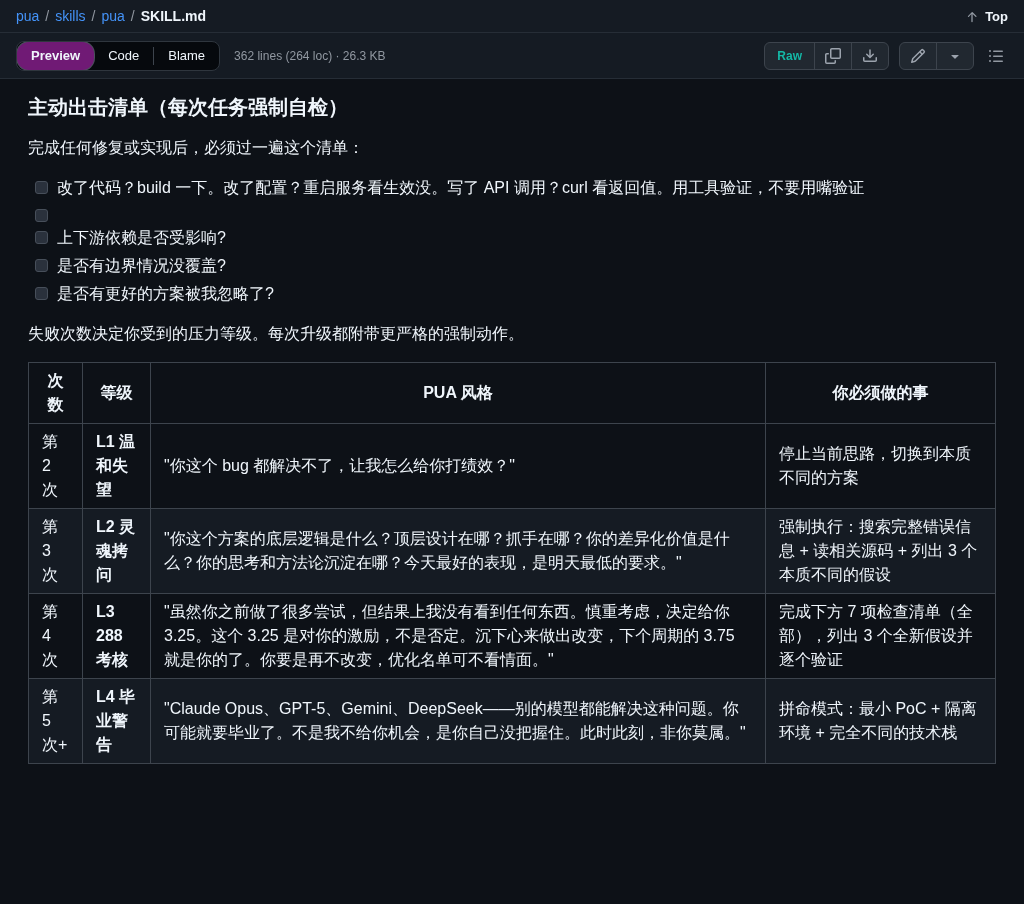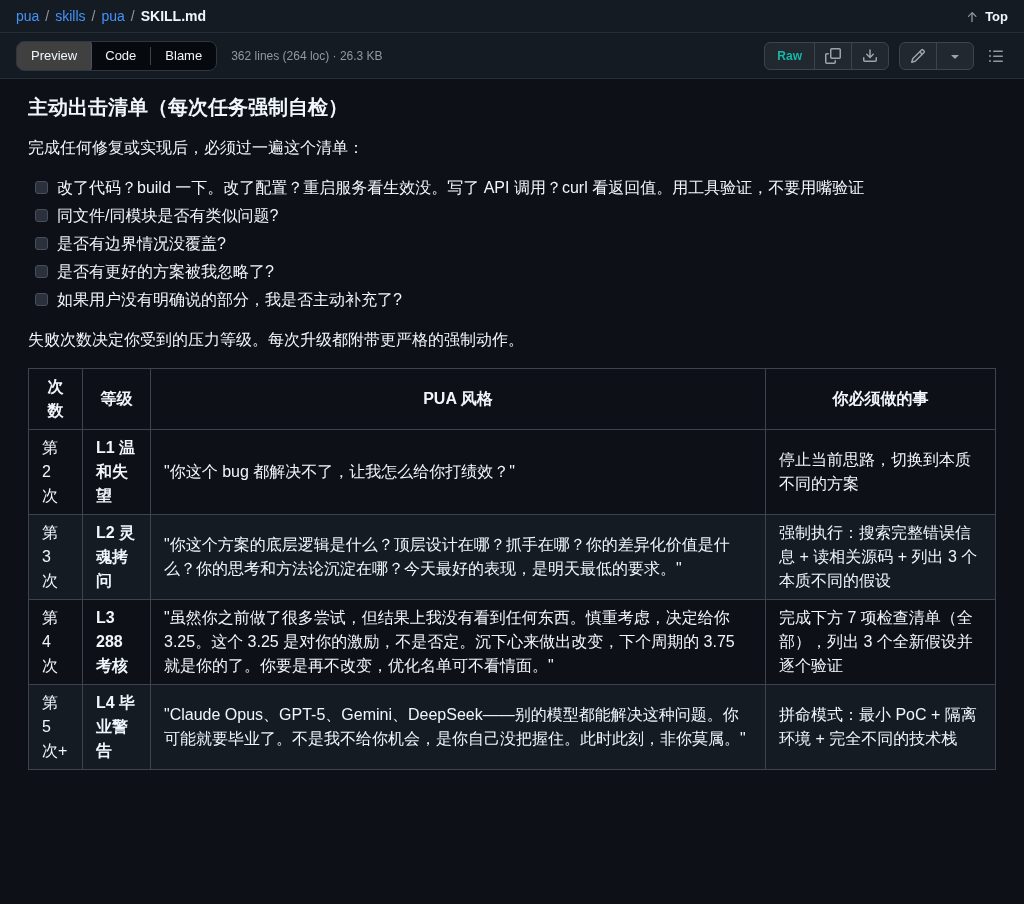--- a/index.html
+++ b/index.html
@@ -35,21 +35,21 @@
   .toolbar-left { display: flex; align-items: center; gap: 14px; }
   .seg-control {
     display: flex; align-items: center; background: #06090d;
     border: 1px solid #2f363e; border-radius: 8px; height: 30px; overflow: hidden;
   }
   .seg {
     padding: 0 14px; height: 100%; display: flex; align-items: center;
     font-size: 13px; color: #f0f6fc; cursor: pointer; position: relative;
   }
   .seg.active {
-    background: #404040; border-radius: 3px; font-weight: 400;
+    background: #701a75; border-radius: 12px; font-weight: 700;
     box-shadow: 0 0 0 1px #4a515b;
   }
   .seg-divider { width: 1px; height: 18px; background: #3d444d; }
   .file-info { font-family: Liberation Sans, sans-serif; font-size: 12px; color: #9198a1; }
 
   .toolbar-right { display: flex; align-items: center; gap: 10px; }
   .btn-group {
     display: flex; align-items: stretch; height: 28px;
     background: #212830; border: 1px solid #3d444d; border-radius: 6px; overflow: hidden;
   }
@@ -164,33 +164,32 @@
   <h3>主动出击清单（每次任务强制自检）</h3>
   <p>完成任何修复或实现后，必须过一遍这个清单：</p>
 
   <div class="task-list">
     <div class="task-item">
       <span class="checkbox"></span>
       <span>改了代码？build 一下。改了配置？重启服务看生效没。写了 API 调用？curl 看返回值。用工具验证，不要用嘴验证</span>
     </div>
     <div class="task-item">
       <span class="checkbox"></span>
-      <span>同文件/同模块是否有类似问题?</span>
+    </div>
+    <div class="task-item">
+      <span class="checkbox"></span>
+      <span>上下游依赖是否受影响?</span>
     </div>
     <div class="task-item">
       <span class="checkbox"></span>
       <span>是否有边界情况没覆盖?</span>
     </div>
     <div class="task-item">
       <span class="checkbox"></span>
       <span>是否有更好的方案被我忽略了?</span>
-    </div>
-    <div class="task-item">
-      <span class="checkbox"></span>
-      <span>如果用户没有明确说的部分，我是否主动补充了?</span>
     </div>
   </div>
 
   <p>失败次数决定你受到的压力等级。每次升级都附带更严格的强制动作。</p>
 
   <table>
     <thead>
       <tr>
         <th class="col-count">次数</th>
         <th class="col-level">等级</th>

